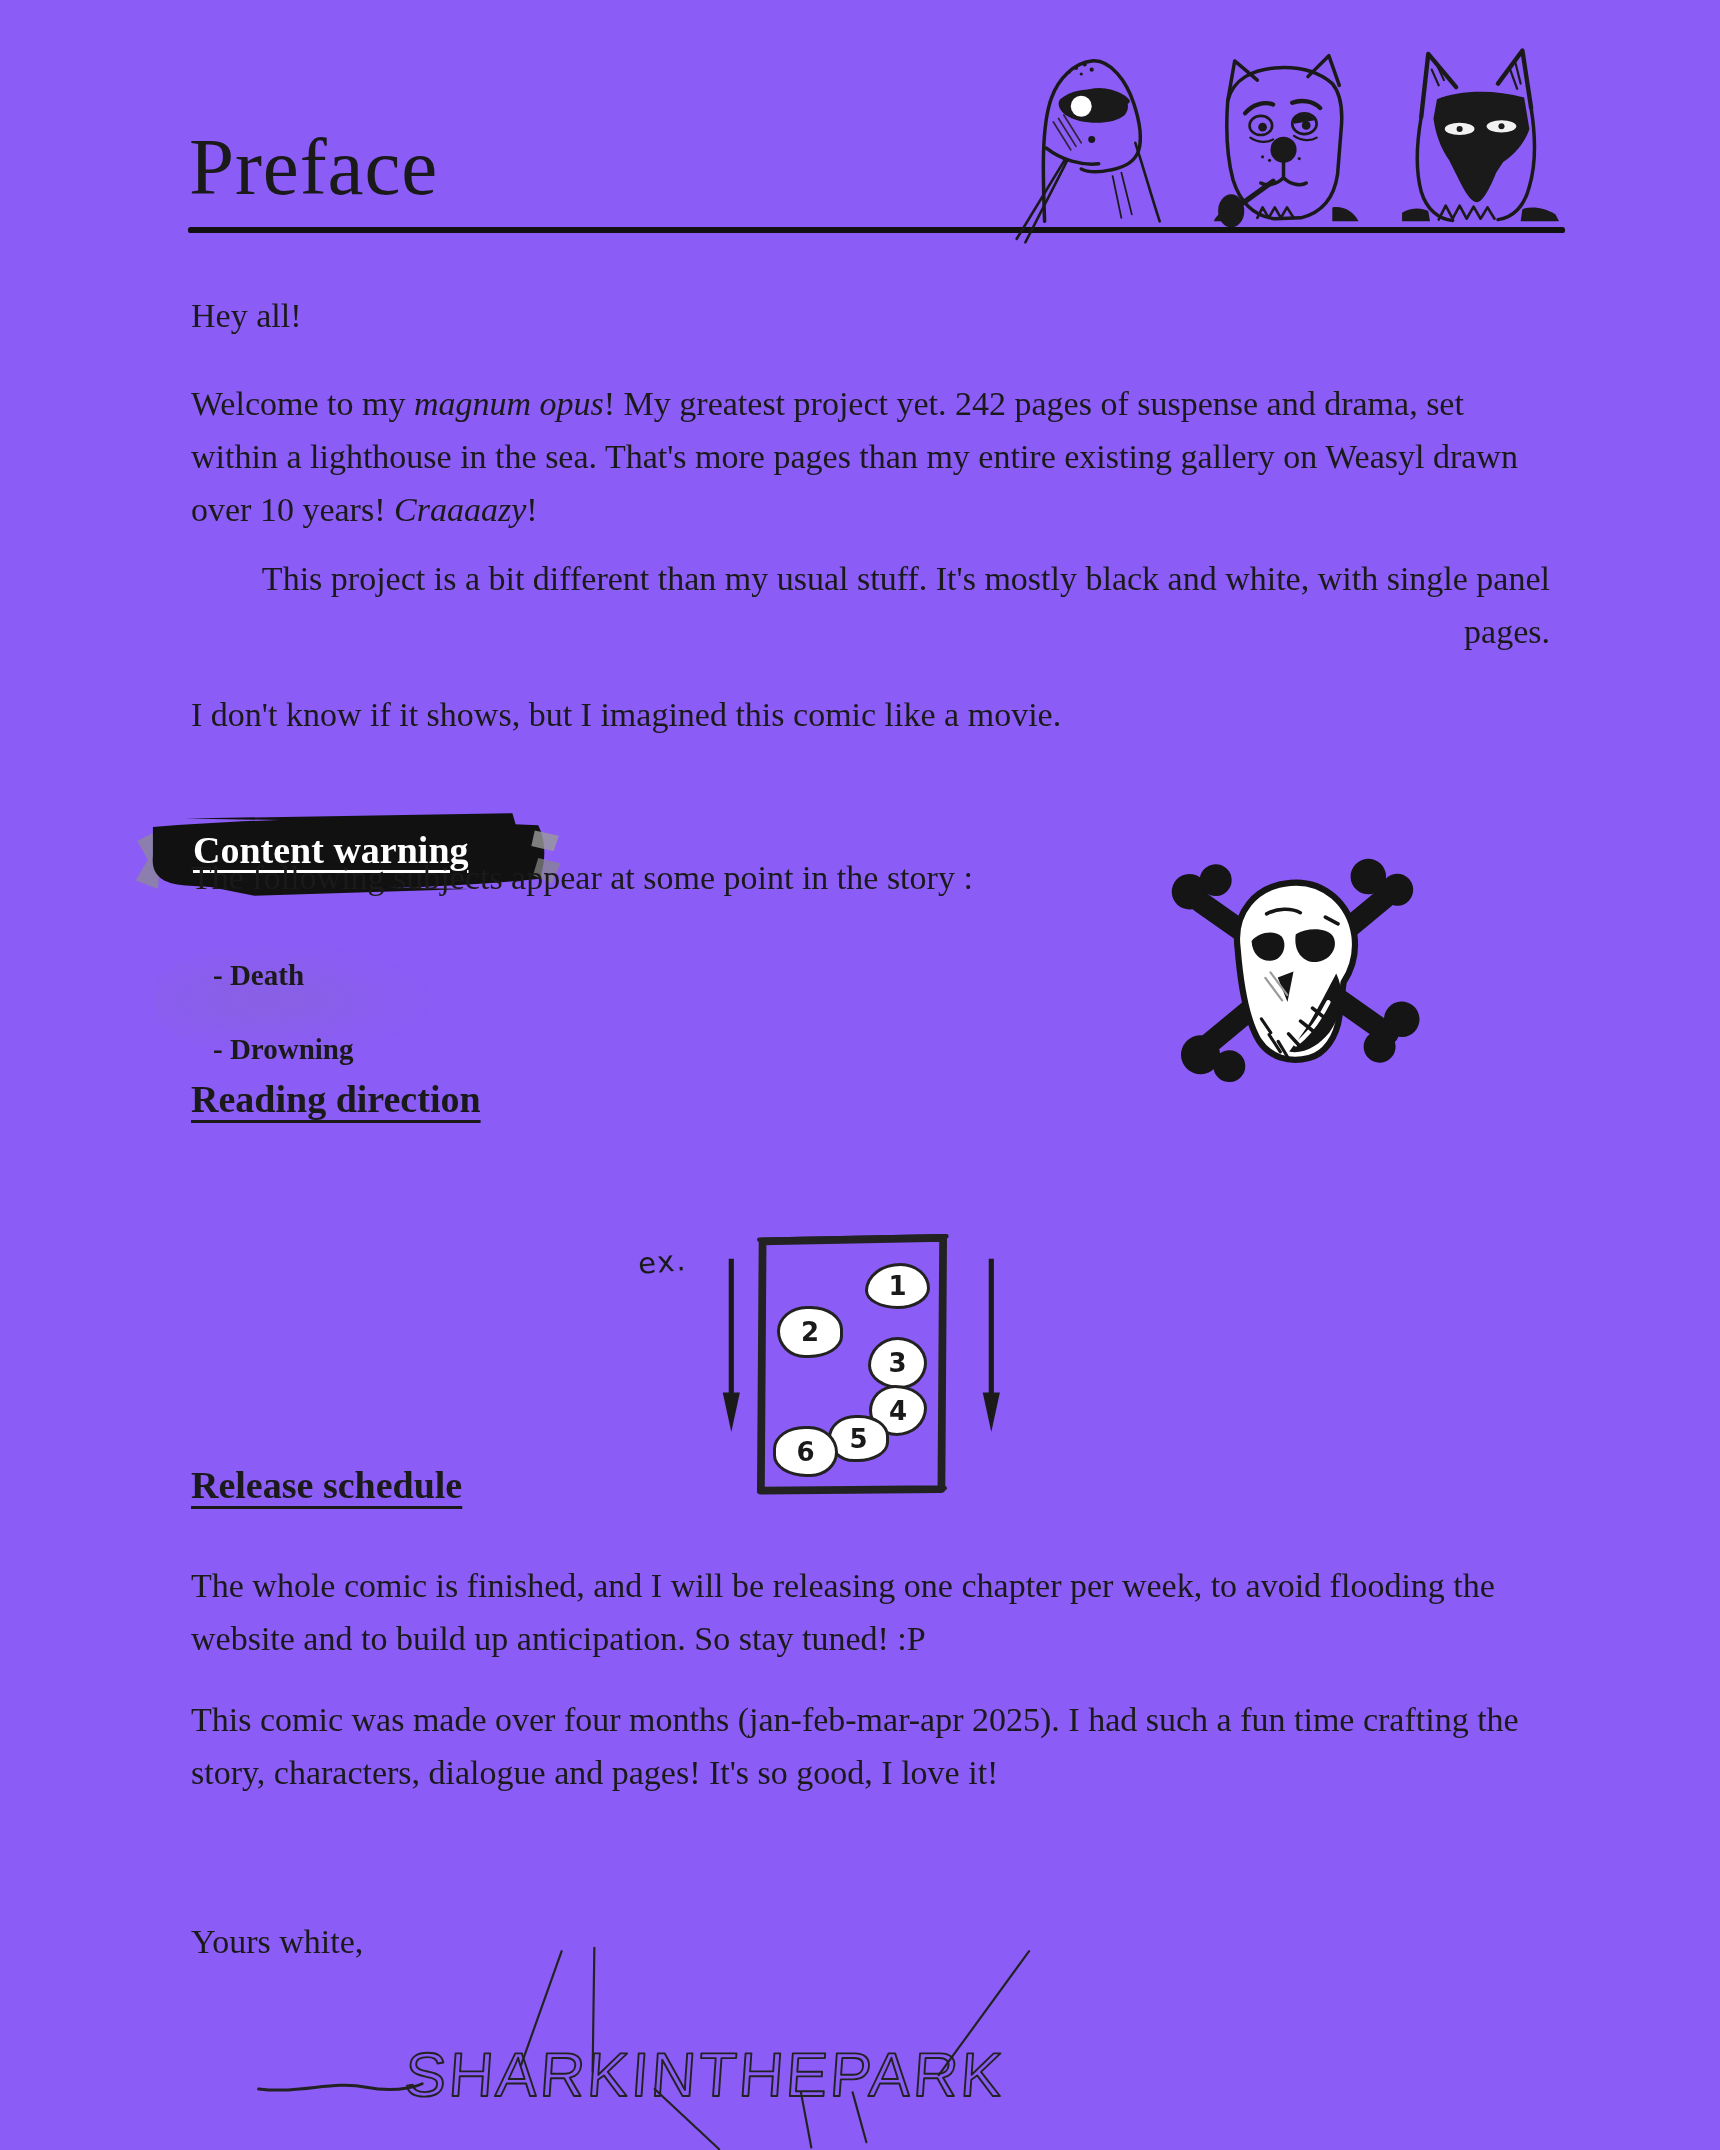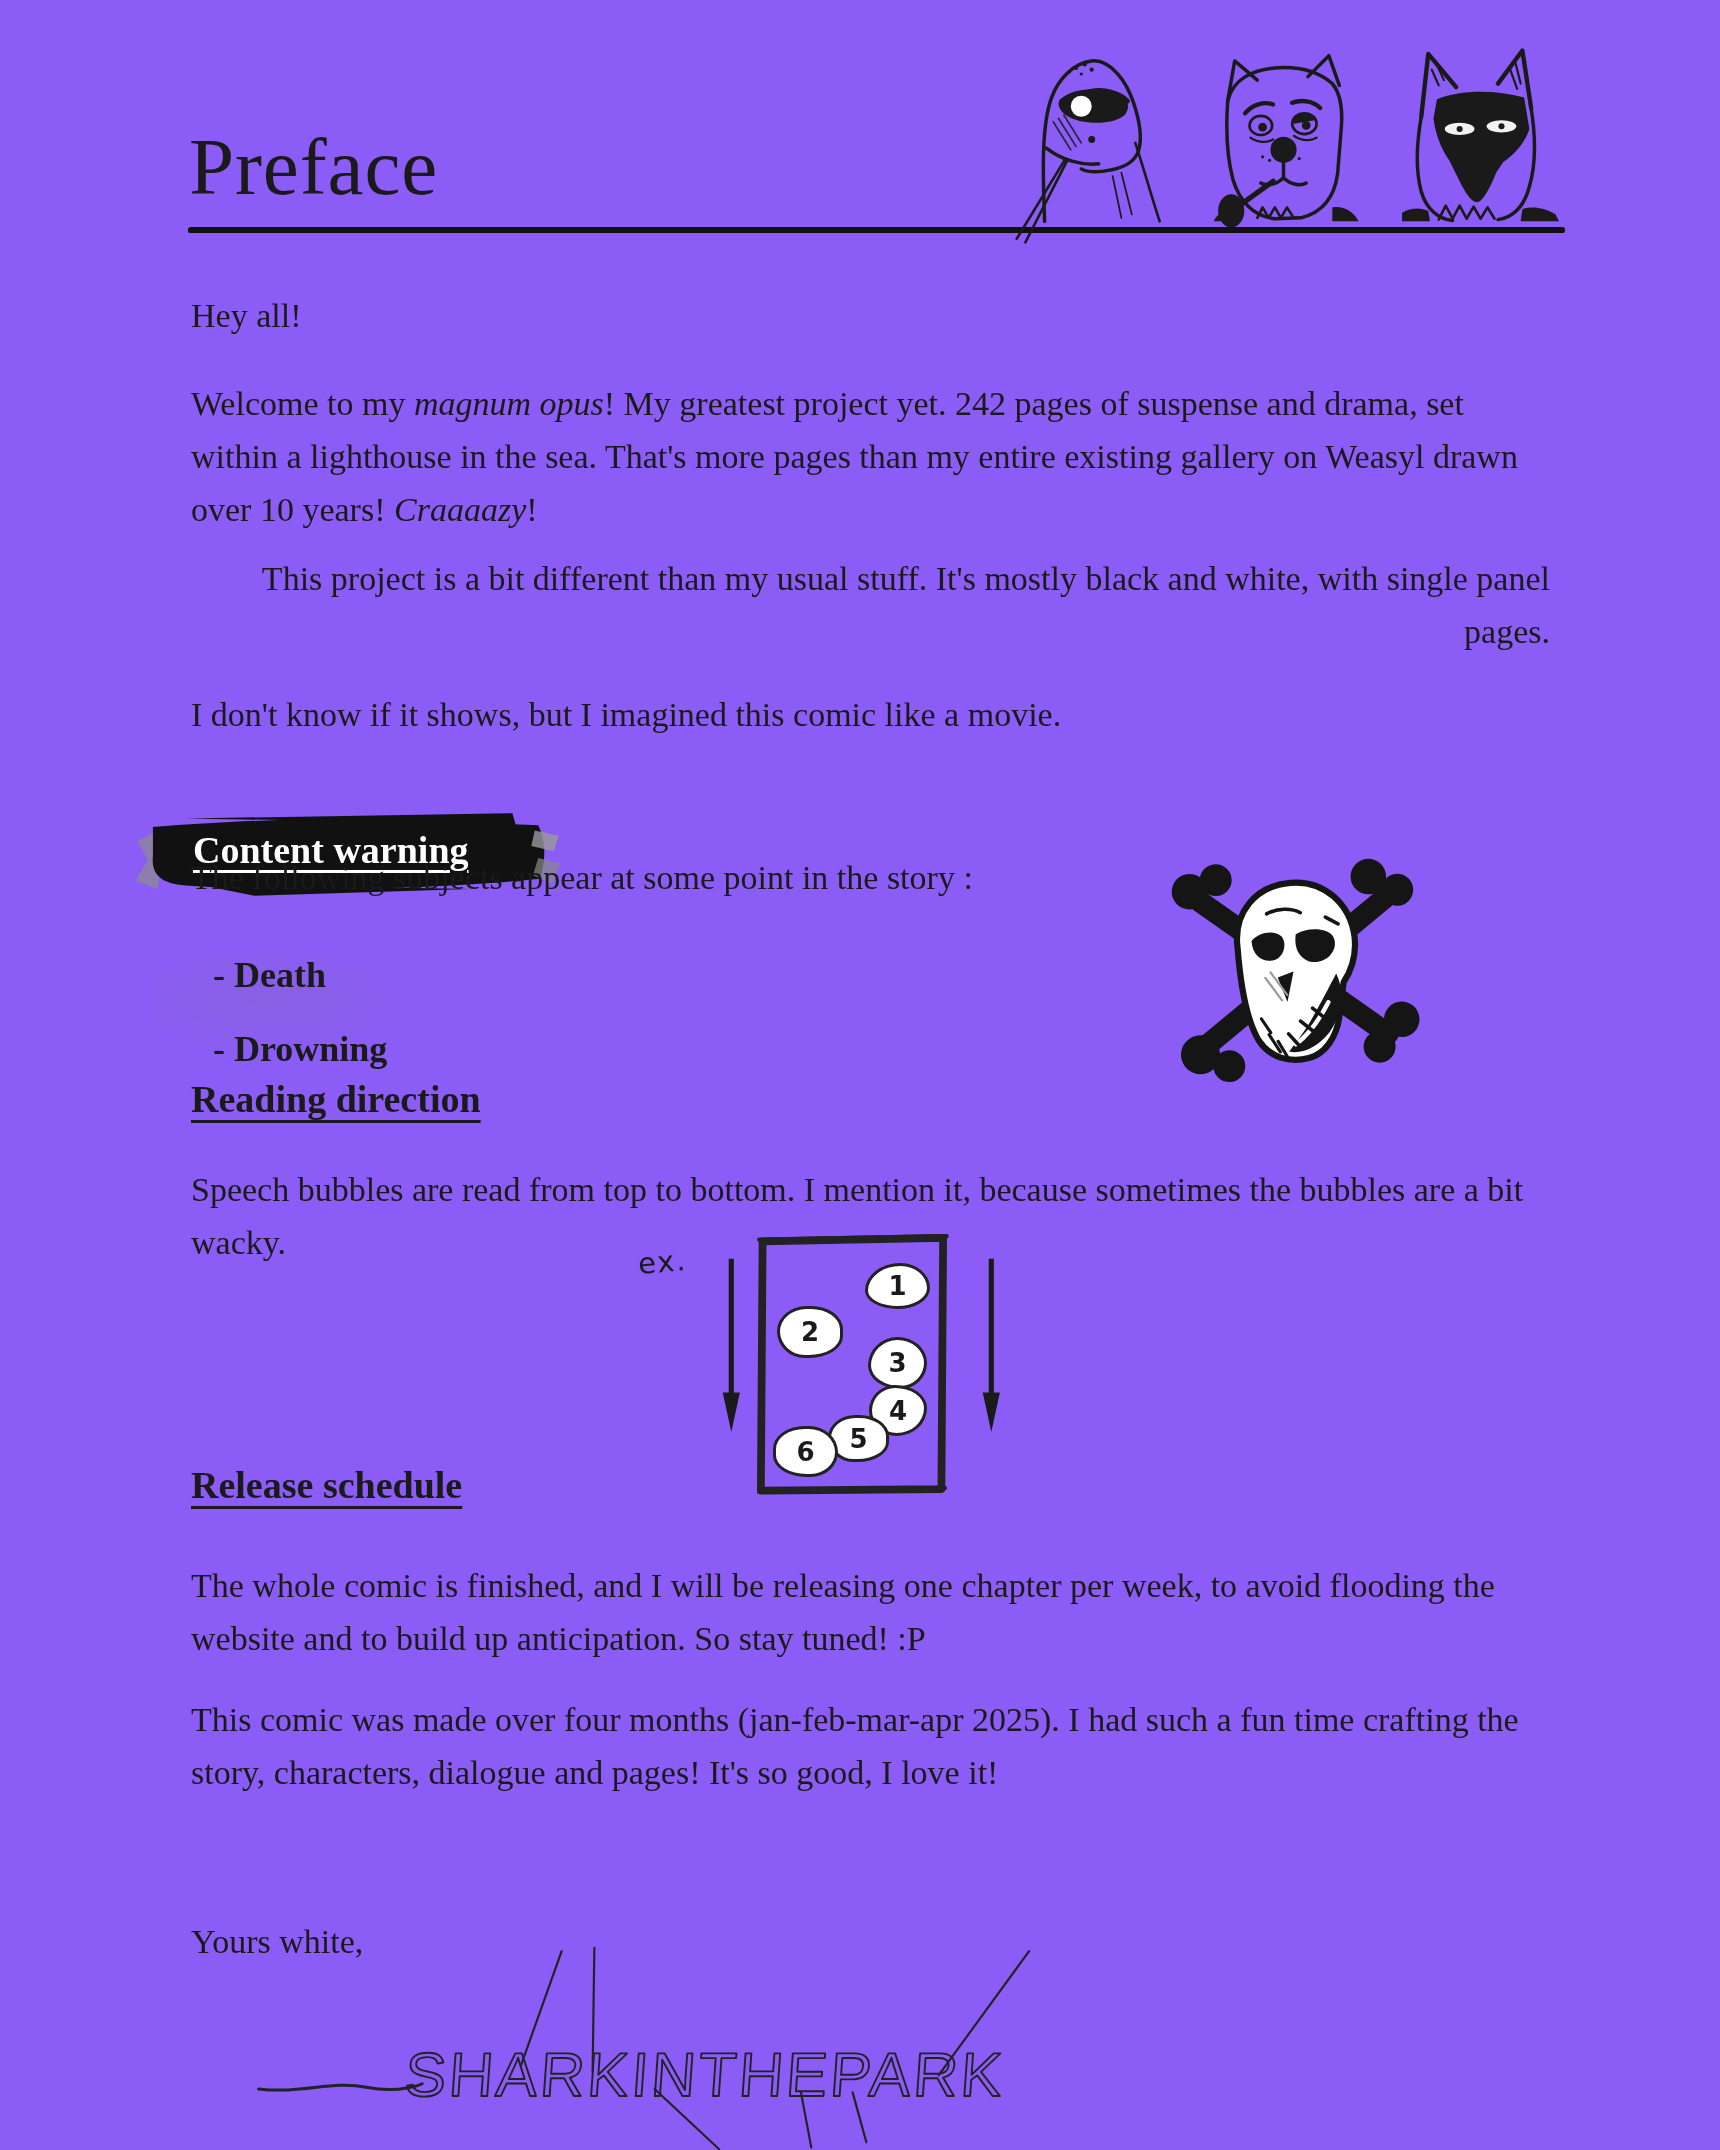--- a/index.html
+++ b/index.html
@@ -35,21 +35,21 @@
     position:absolute;left:59px;top:24px;
     color:#ffffff;font-size:38px;font-weight:bold;
     text-decoration:underline;text-underline-offset:6.9px;text-decoration-thickness:2.6px;
   }
   .cw-intro{left:191px;top:851px;}
   .smudge{
     left:153px;top:940px;width:284px;height:120px;
     background:radial-gradient(ellipse at 40% 50%, #777 0%, transparent 70%);
     opacity:0.15;border-radius:45%;
   }
-  .cw-list{left:213px;top:952px;font-size:36px;line-height:46px;font-weight:bold;}
+  .cw-list{left:213px;top:952px;font-size:29px;line-height:46px;font-weight:bold;}
   .cw-list .item{margin-bottom:27.5px;}
   .skull{left:1153px;top:843px;width:284px;height:241px;transform:rotate(-2deg);}
   h2.heading{
     margin:0;font-size:38px;font-weight:bold;line-height:1.2;
     text-decoration:underline;text-underline-offset:7.7px;text-decoration-thickness:3.4px;
   }
   .rd-heading{left:191px;top:1077px;}
   .rd-para{left:191px;top:1163px;}
   .diagram{left:628px;top:1229px;width:404px;height:284px;}
   .ex-label{
@@ -209,21 +209,20 @@
     <path d="M130,78 C142,72 158,72 168,78 M196,84 L210,92" stroke="#151515" stroke-width="4" fill="none"></path>
     <path d="M140,150 L158,144 L150,178 Z" fill="#151515"></path>
     <path d="M206,148 C216,170 210,196 196,214 C184,228 166,238 150,234 C158,224 170,210 178,196 C188,180 198,162 206,148 Z" fill="#151515"></path>
     <path d="M158,226 C172,216 186,198 196,180" stroke="#ffffff" stroke-width="5" fill="none"></path>
     <path d="M150,214 L162,228 M164,200 L178,212 M178,186 L192,198" stroke="#151515" stroke-width="4" fill="none"></path>
     <path d="M128,214 L140,234 M138,222 L148,240 M120,196 L130,212" stroke="#151515" stroke-width="3.5" fill="none"></path>
     <path d="M126,150 L144,176 M132,144 L150,170" stroke="#9a9a9a" stroke-width="2.5" fill="none"></path>
   </svg>
 
   <h2 class="abs heading rd-heading">Reading direction</h2>
-  <p class="abs body-text rd-para" style="margin:0;">Speech bubbles are read from top to bottom. I mention it, because sometimes the bubbles are a bit wacky.</p>
 
   <div class="abs diagram">
     <span class="ex-label">ex.</span>
     <svg class="arrow arrow-left" viewBox="0 0 24 212">
       <line x1="12" y1="2" x2="12" y2="164" stroke="#1a1a1a" stroke-width="6"></line>
       <polygon points="2,158 22,158 12,204" fill="#1a1a1a"></polygon>
     </svg>
     <svg class="panel sketch" viewBox="0 0 228 308">
       <path d="M10,12 L220,8 L218,300 L8,302 Z" fill="none" stroke="#222" stroke-width="9"></path>
       <path d="M6,10 L224,6" stroke="#222" stroke-width="5" fill="none"></path>

